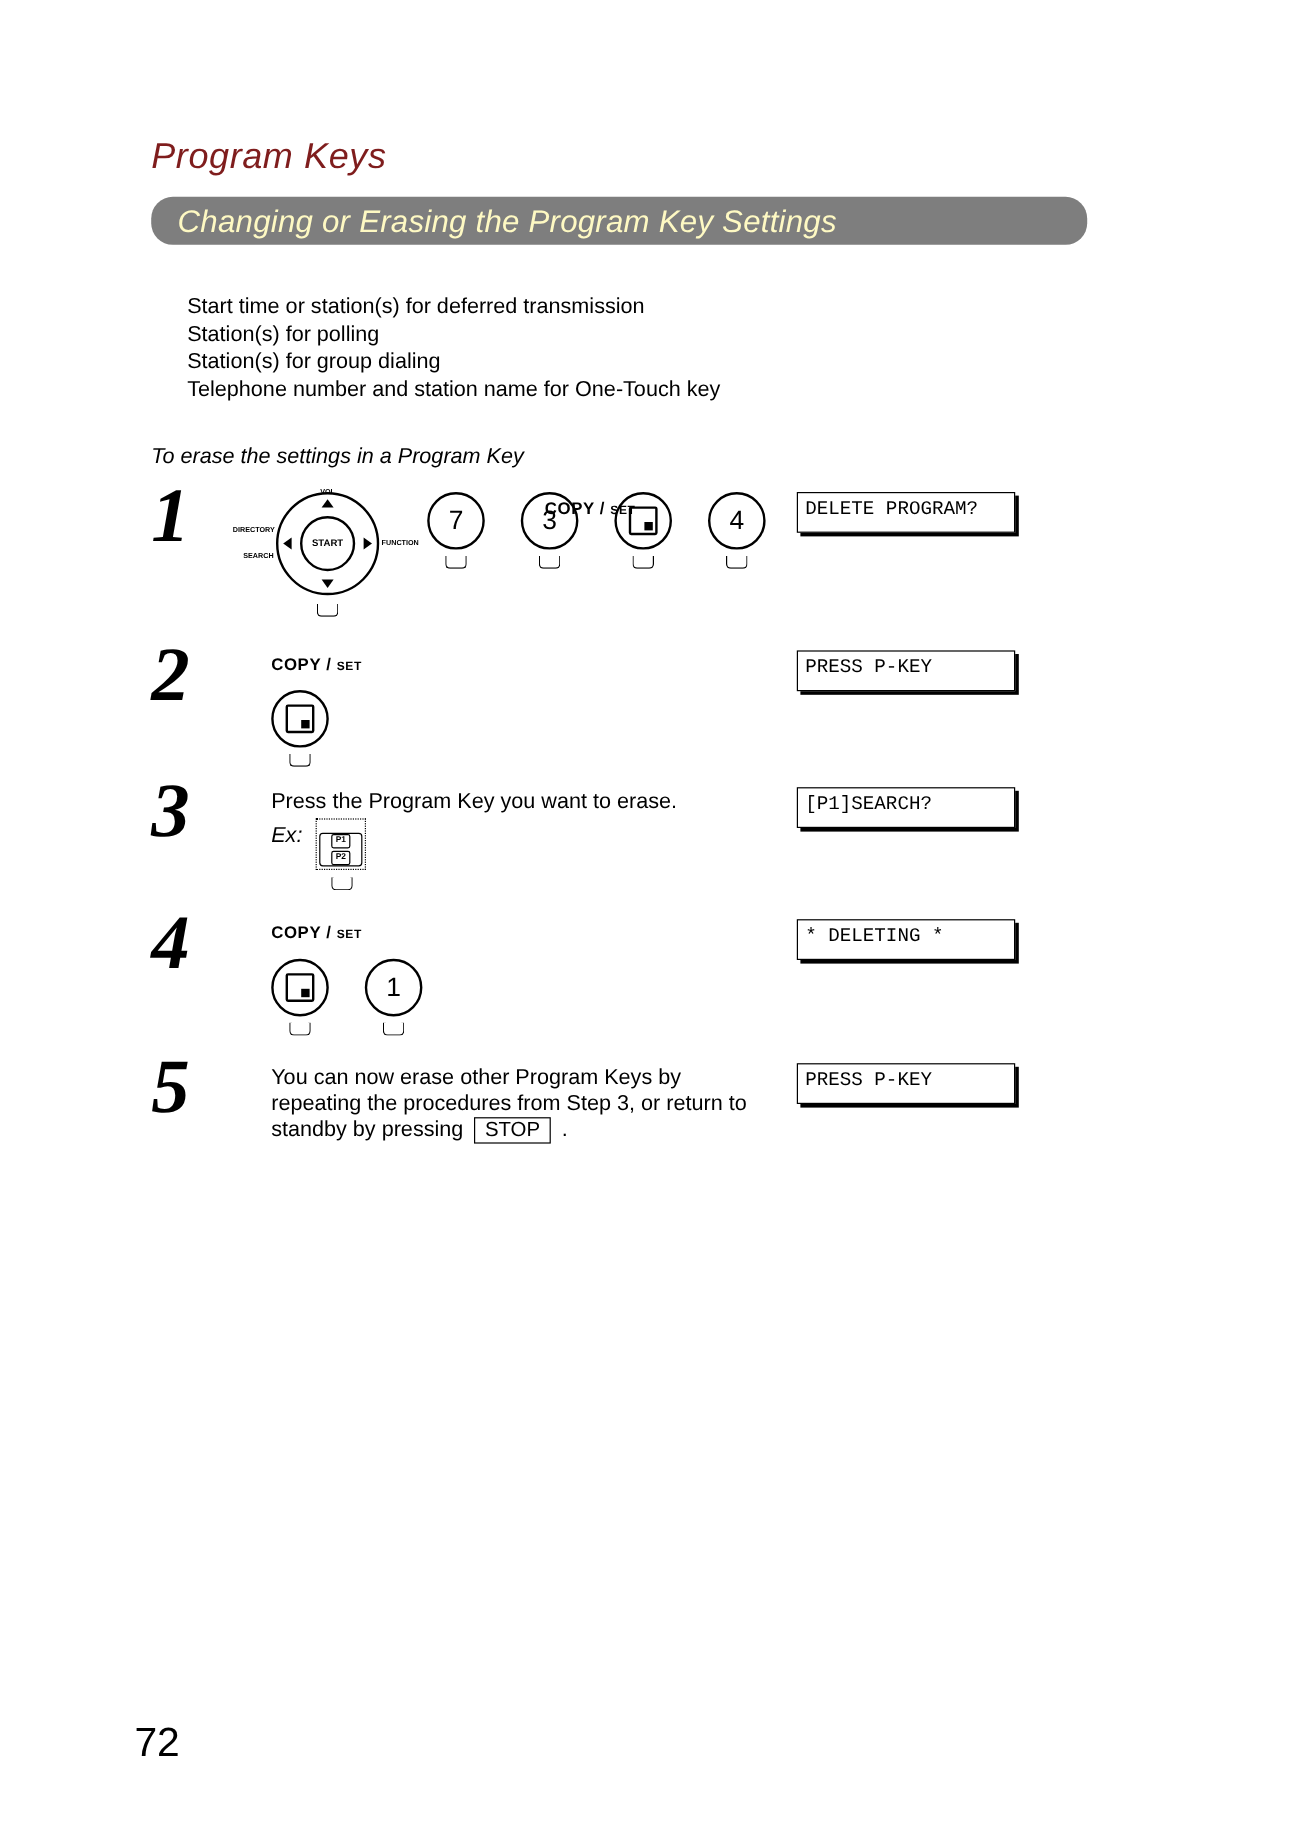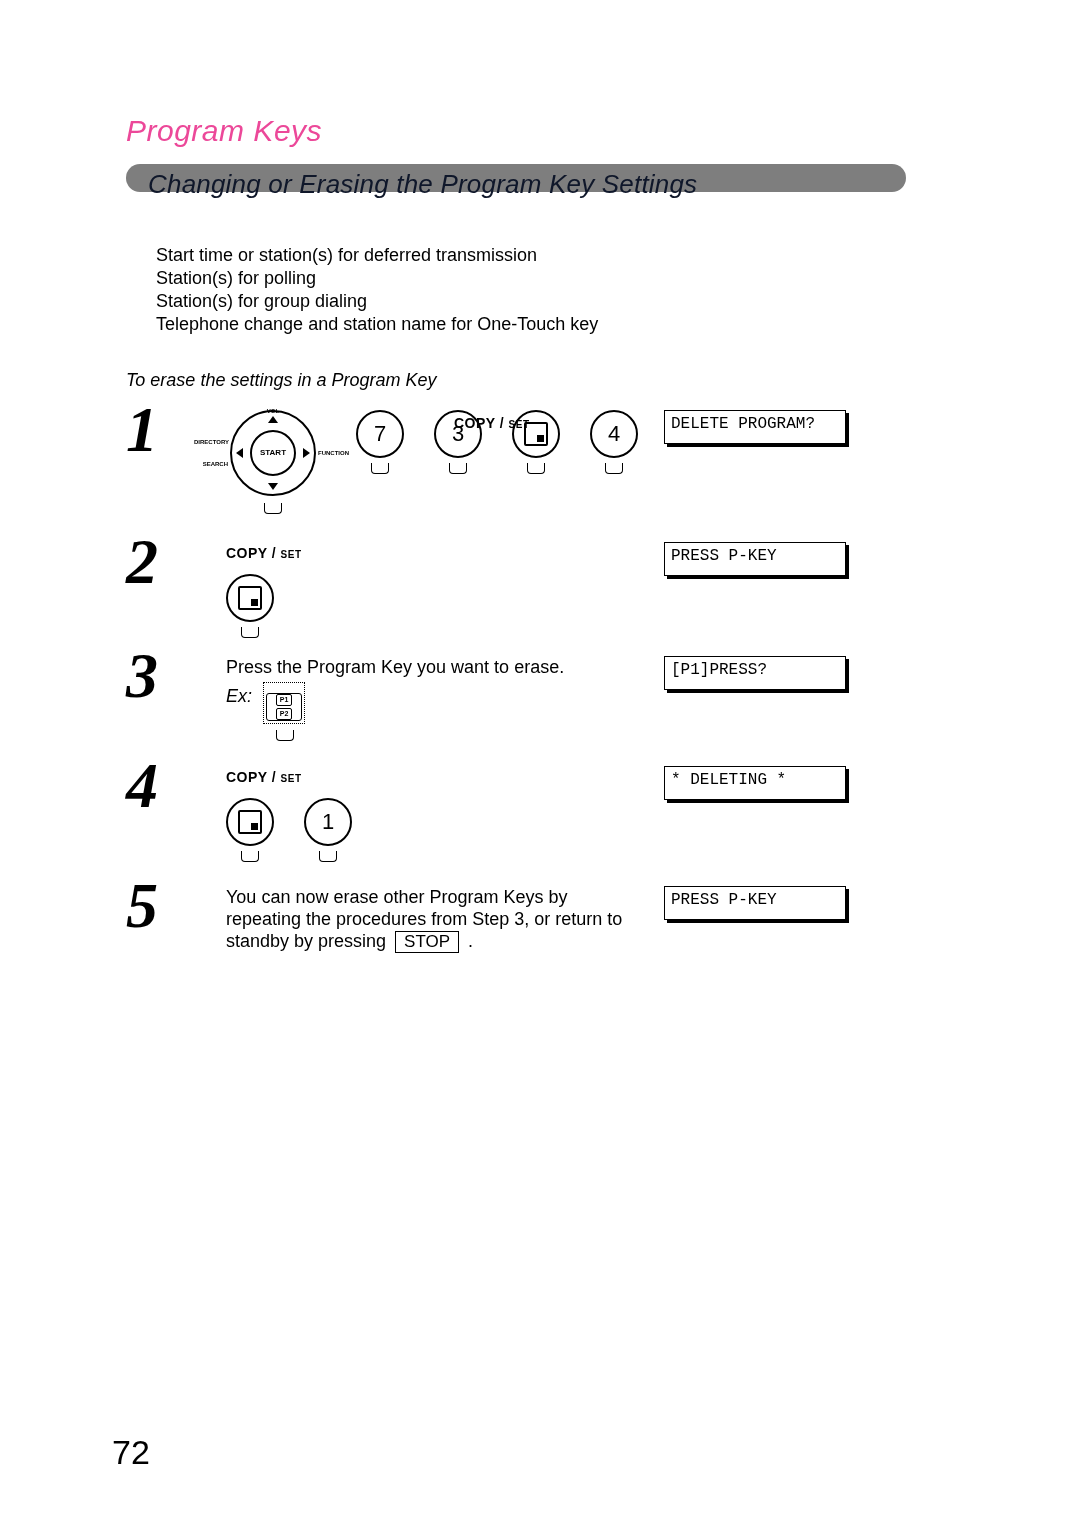--- a/index.html
+++ b/index.html
@@ -15,28 +15,28 @@
     width:var(--page-w);height:var(--page-h);
     background:#fff;
     font-family:Helvetica,Arial,sans-serif;
     color:var(--text);
     overflow:hidden;
   }
   .chapter-title{
     position:absolute;left:var(--margin-l);top:114px;
     font-style:italic;
     font-size:30px;
-    color:#ec4899;
+    color:#7f1d1d;
     letter-spacing:0.5px;
   }
   .section-bar{
     position:absolute;left:var(--margin-l);top:164px;
-    width:758px;height:28px;
+    width:758px;height:40px;
     background:#7e7e7e;
-    color:#0f172a;
+    color:#fef9c3;
     font-style:italic;
     font-size:26px;
     line-height:40px;
     padding-left:22px;
     letter-spacing:0.2px;
     border-radius:18px;
   }
   .intro{
     position:absolute;left:var(--margin-l);top:240px;
     width:770px;
@@ -146,21 +146,21 @@
 
   <div class="chapter-title">Program Keys</div>
 
   <div class="section-bar">Changing or Erasing the Program Key Settings</div>
 
   <div class="intro">
     <ul>
       <li>Start time or station(s) for deferred transmission</li>
       <li>Station(s) for polling</li>
       <li>Station(s) for group dialing</li>
-      <li>Telephone change and station name for One-Touch key</li>
+      <li>Telephone number and station name for One-Touch key</li>
     </ul>
   </div>
 
   <div class="subtitle">To erase the settings in a Program Key</div>
 
   <div class="steps">
 
     <div class="step step1">
       <div class="step-num">1</div>
       <div class="step-body">
@@ -211,21 +211,21 @@
               <span class="set-icon"></span>
               <span class="pressmark"></span>
             </div>
         </div>
       </div>
     </div>
 
     <div class="step step3">
       <div class="step-num">3</div>
       <div class="step-body">
-        <div class="lcd">[P1]PRESS?</div>
+        <div class="lcd">[P1]SEARCH?</div>
         <div>Press the Program Key you want to erase.</div>
         <div style="margin-top:4px">
           <span style="font-style:italic">Ex:</span>
           <span style="position:relative;display:inline-block;margin-left:6px;border:1px dotted #000;padding:2px">
             <span class="p12-btn">
               <span>P1</span>
               <span>P2</span>
             </span>
           </span>
         </div>

